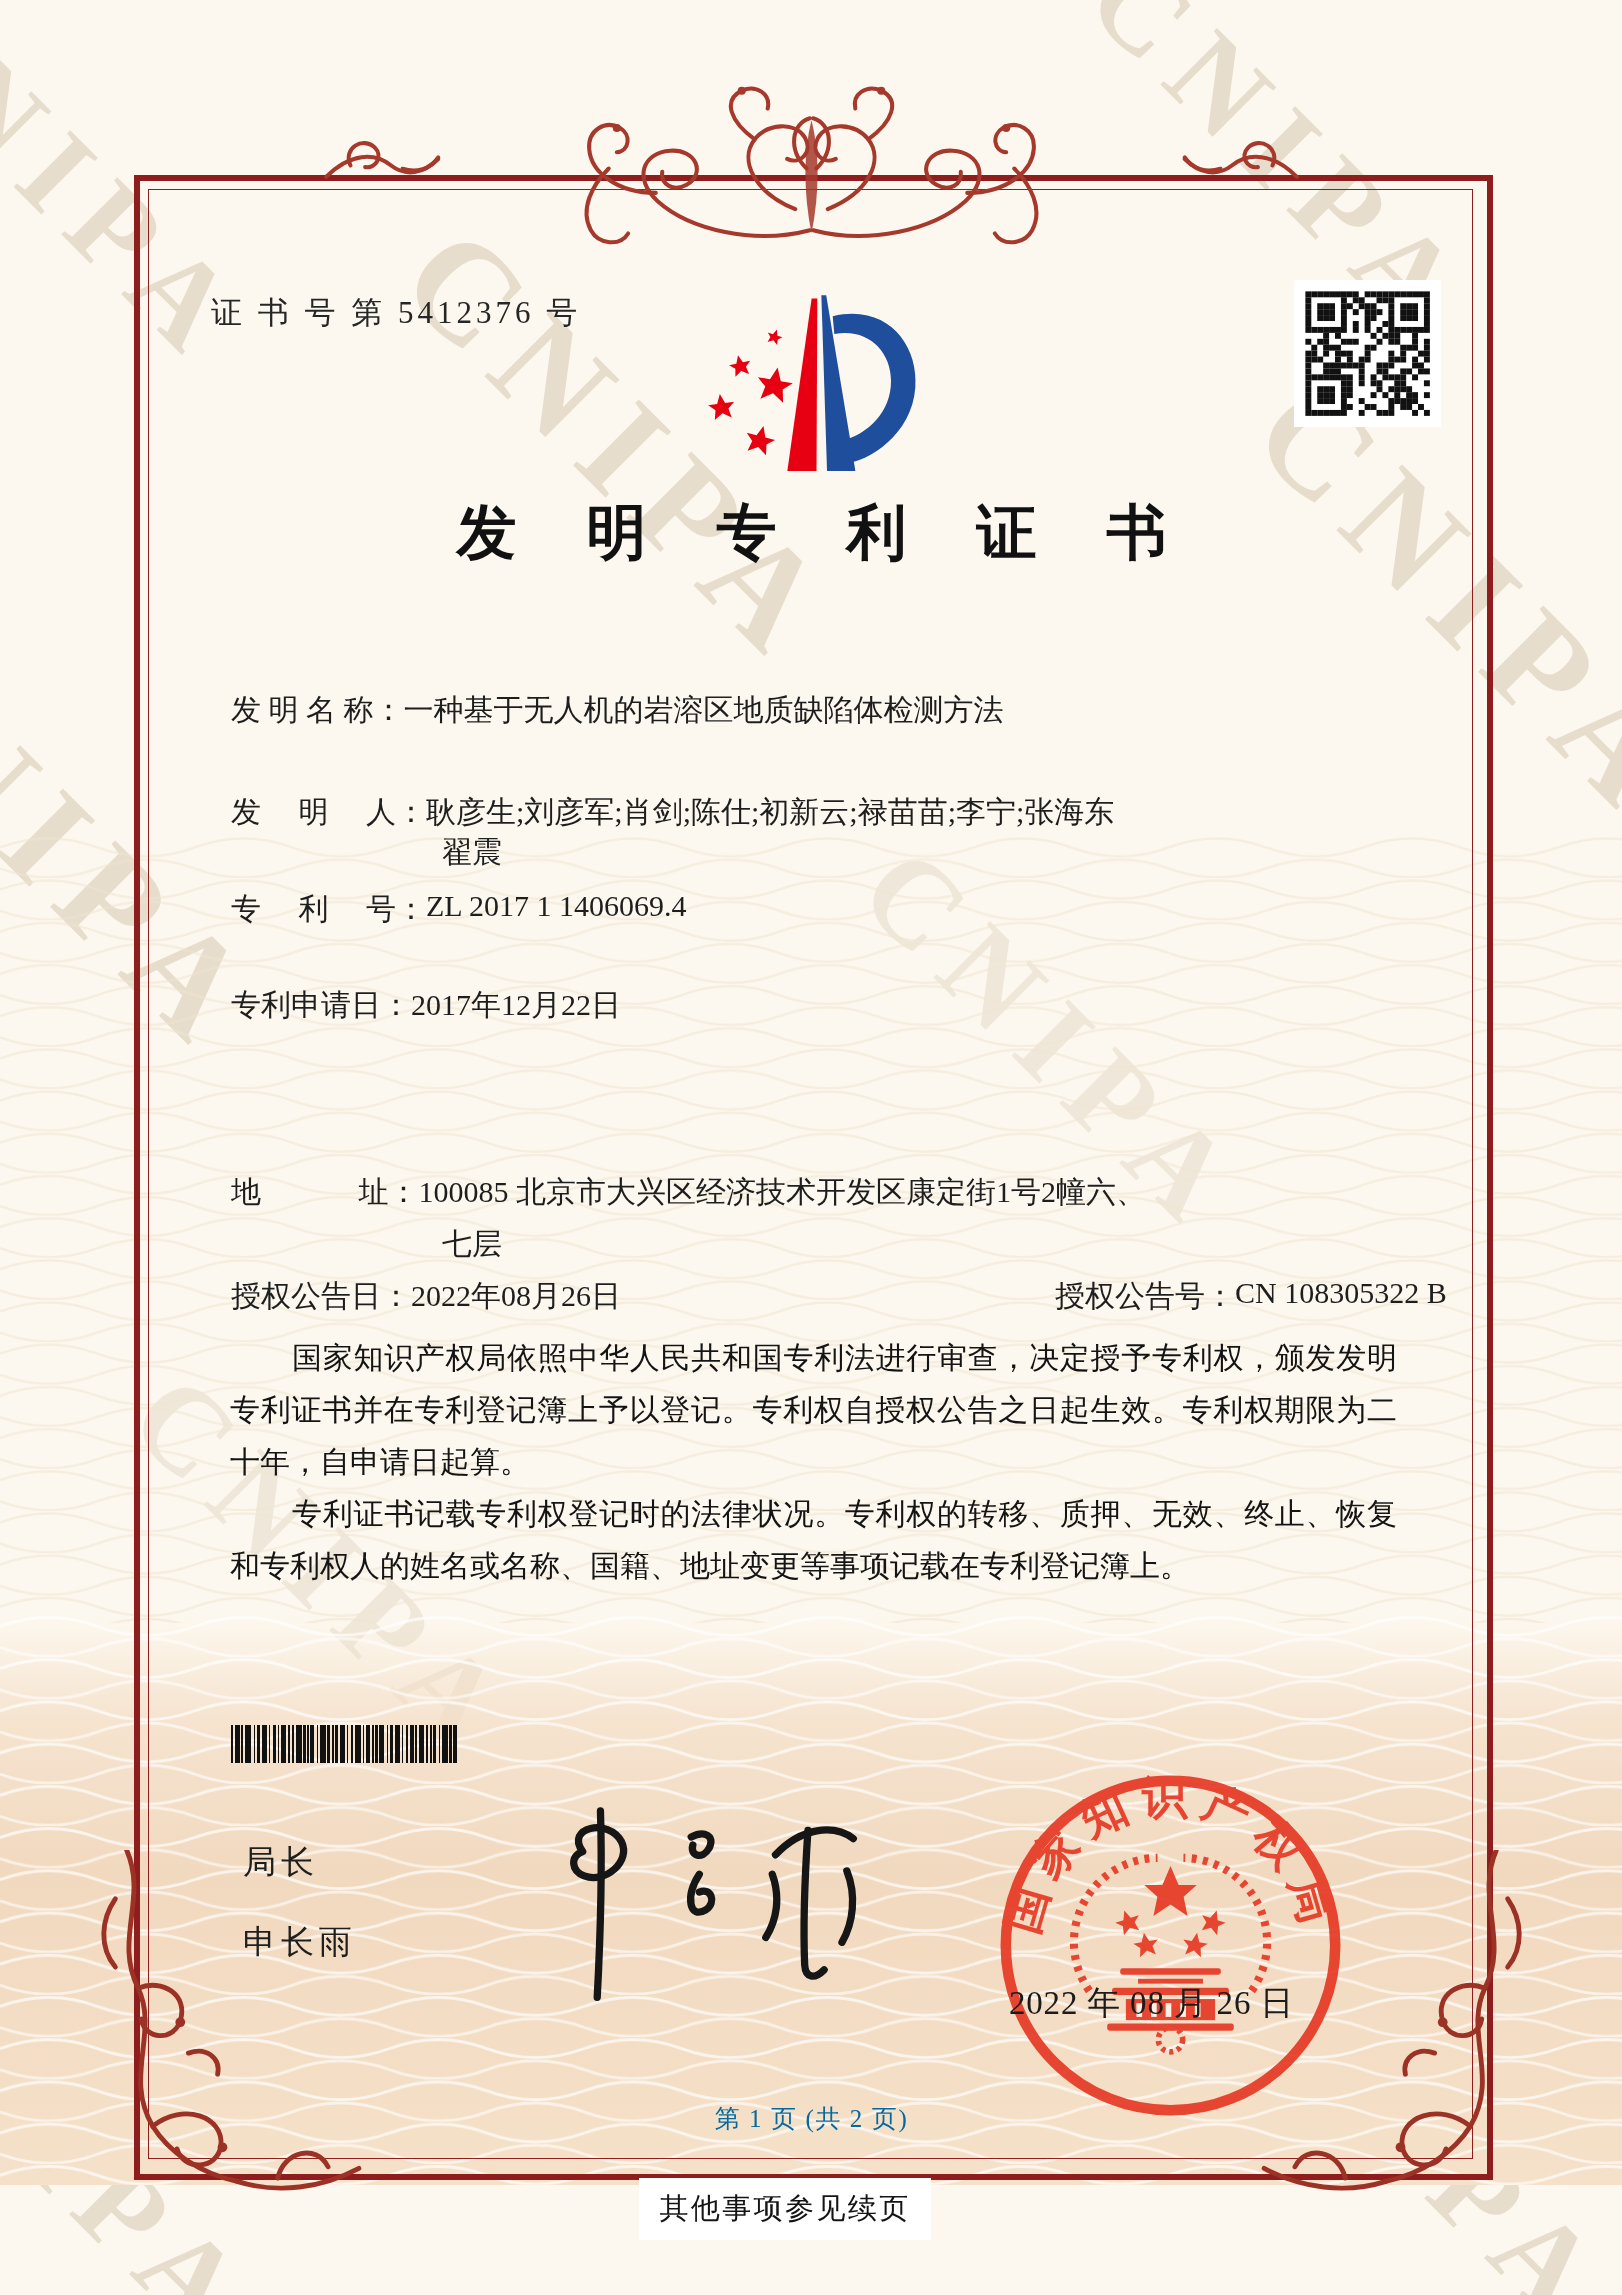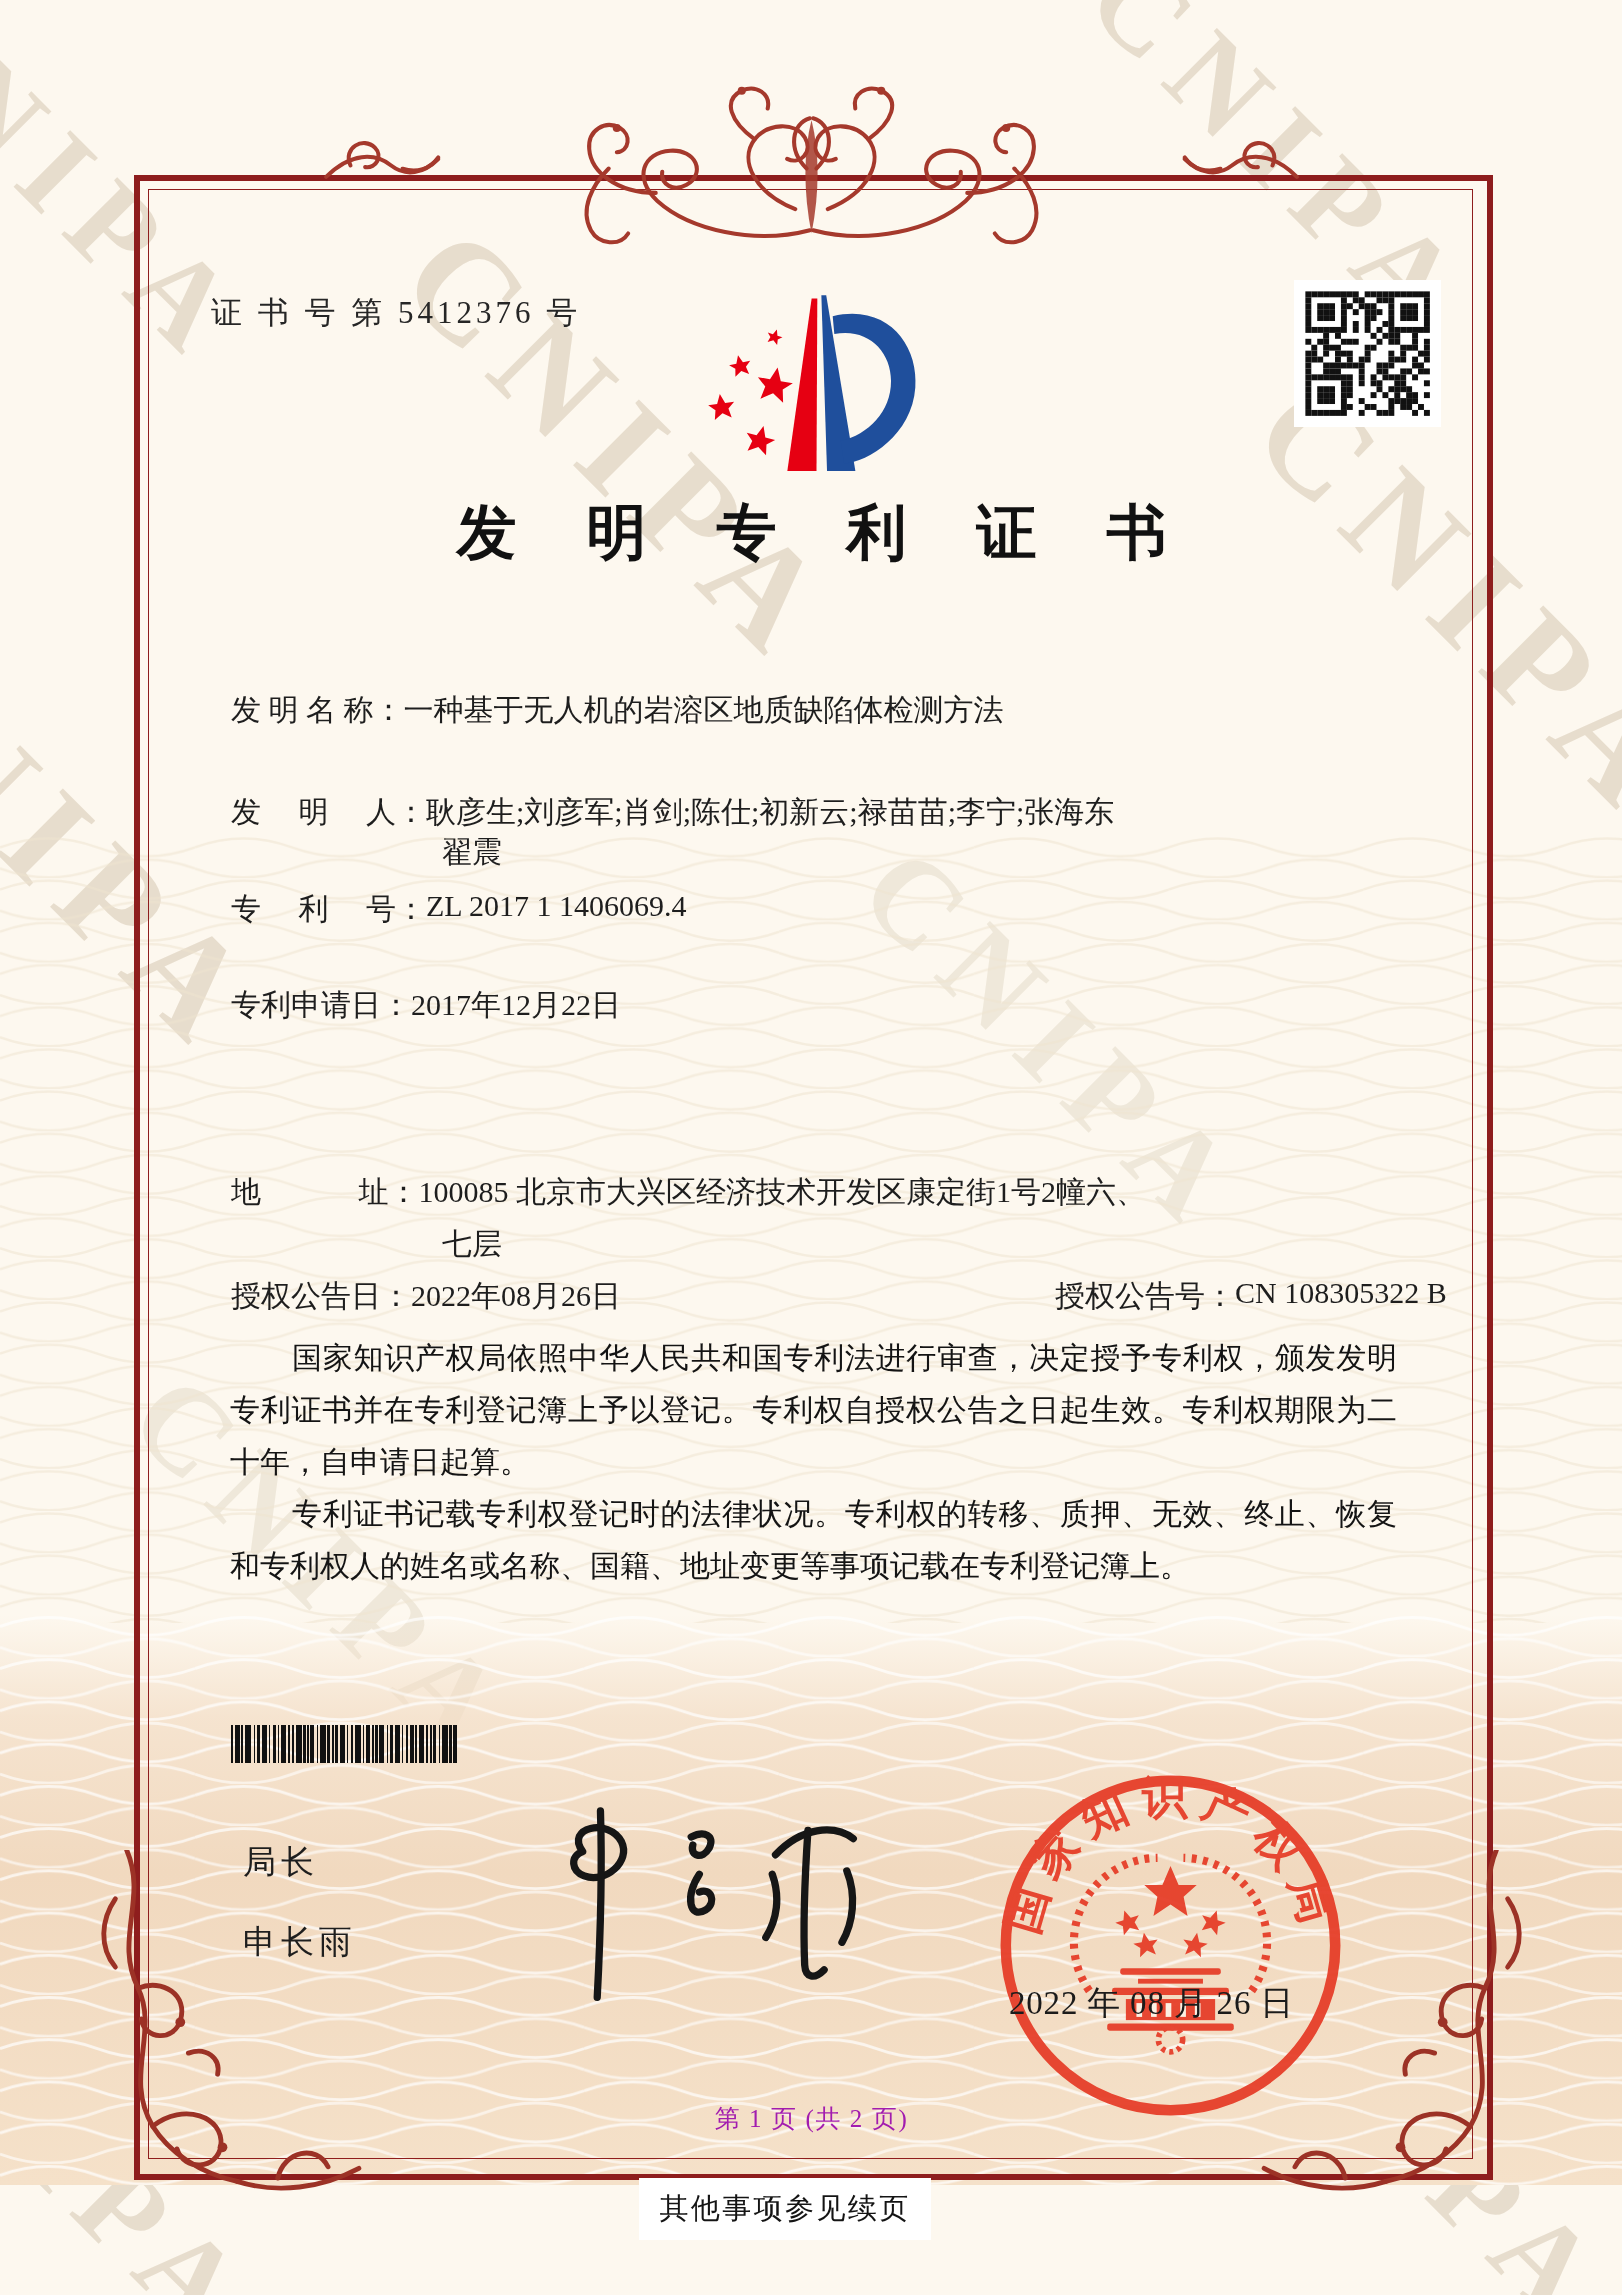--- a/index.html
+++ b/index.html
@@ -33,21 +33,21 @@
   
   .barcode{position:absolute;left:231px;top:1725px;width:425px;height:38px;overflow:hidden;white-space:nowrap;font-size:0;}
   .barcode i{display:inline-block;height:38px;}
   .barcode i.b{background:#111;}
   
   .dir-label{position:absolute;left:243px;top:1840px;font-size:33px;letter-spacing:4.9px;}
   .dir-name{position:absolute;left:243px;top:1920px;font-size:33px;letter-spacing:4.9px;}
   
   .seal-date{position:absolute;left:1009px;top:1981px;font-size:33px;letter-spacing:0.8px;color:#1b1b1b;white-space:pre;z-index:6;}
   
-  .page-no{position:absolute;left:0;top:2102px;width:1623px;text-align:center;font-size:25px;letter-spacing:1.6px;color:#a21caf;}
+  .page-no{position:absolute;left:0;top:2102px;width:1623px;text-align:center;font-size:25px;letter-spacing:1.6px;color:#0369a1;}
   .cont-note{position:absolute;left:639px;top:2178px;width:292px;height:62px;background:#ffffff;
              display:flex;align-items:center;justify-content:center;font-size:29px;letter-spacing:2.4px;color:#141414;z-index:5;}
   svg{display:block;}
 </style>
 </head>
 <body>
 
 <div class="page">
 
   <div class="wm" style="left:-65px;top:-49px;">CNIPA</div>

